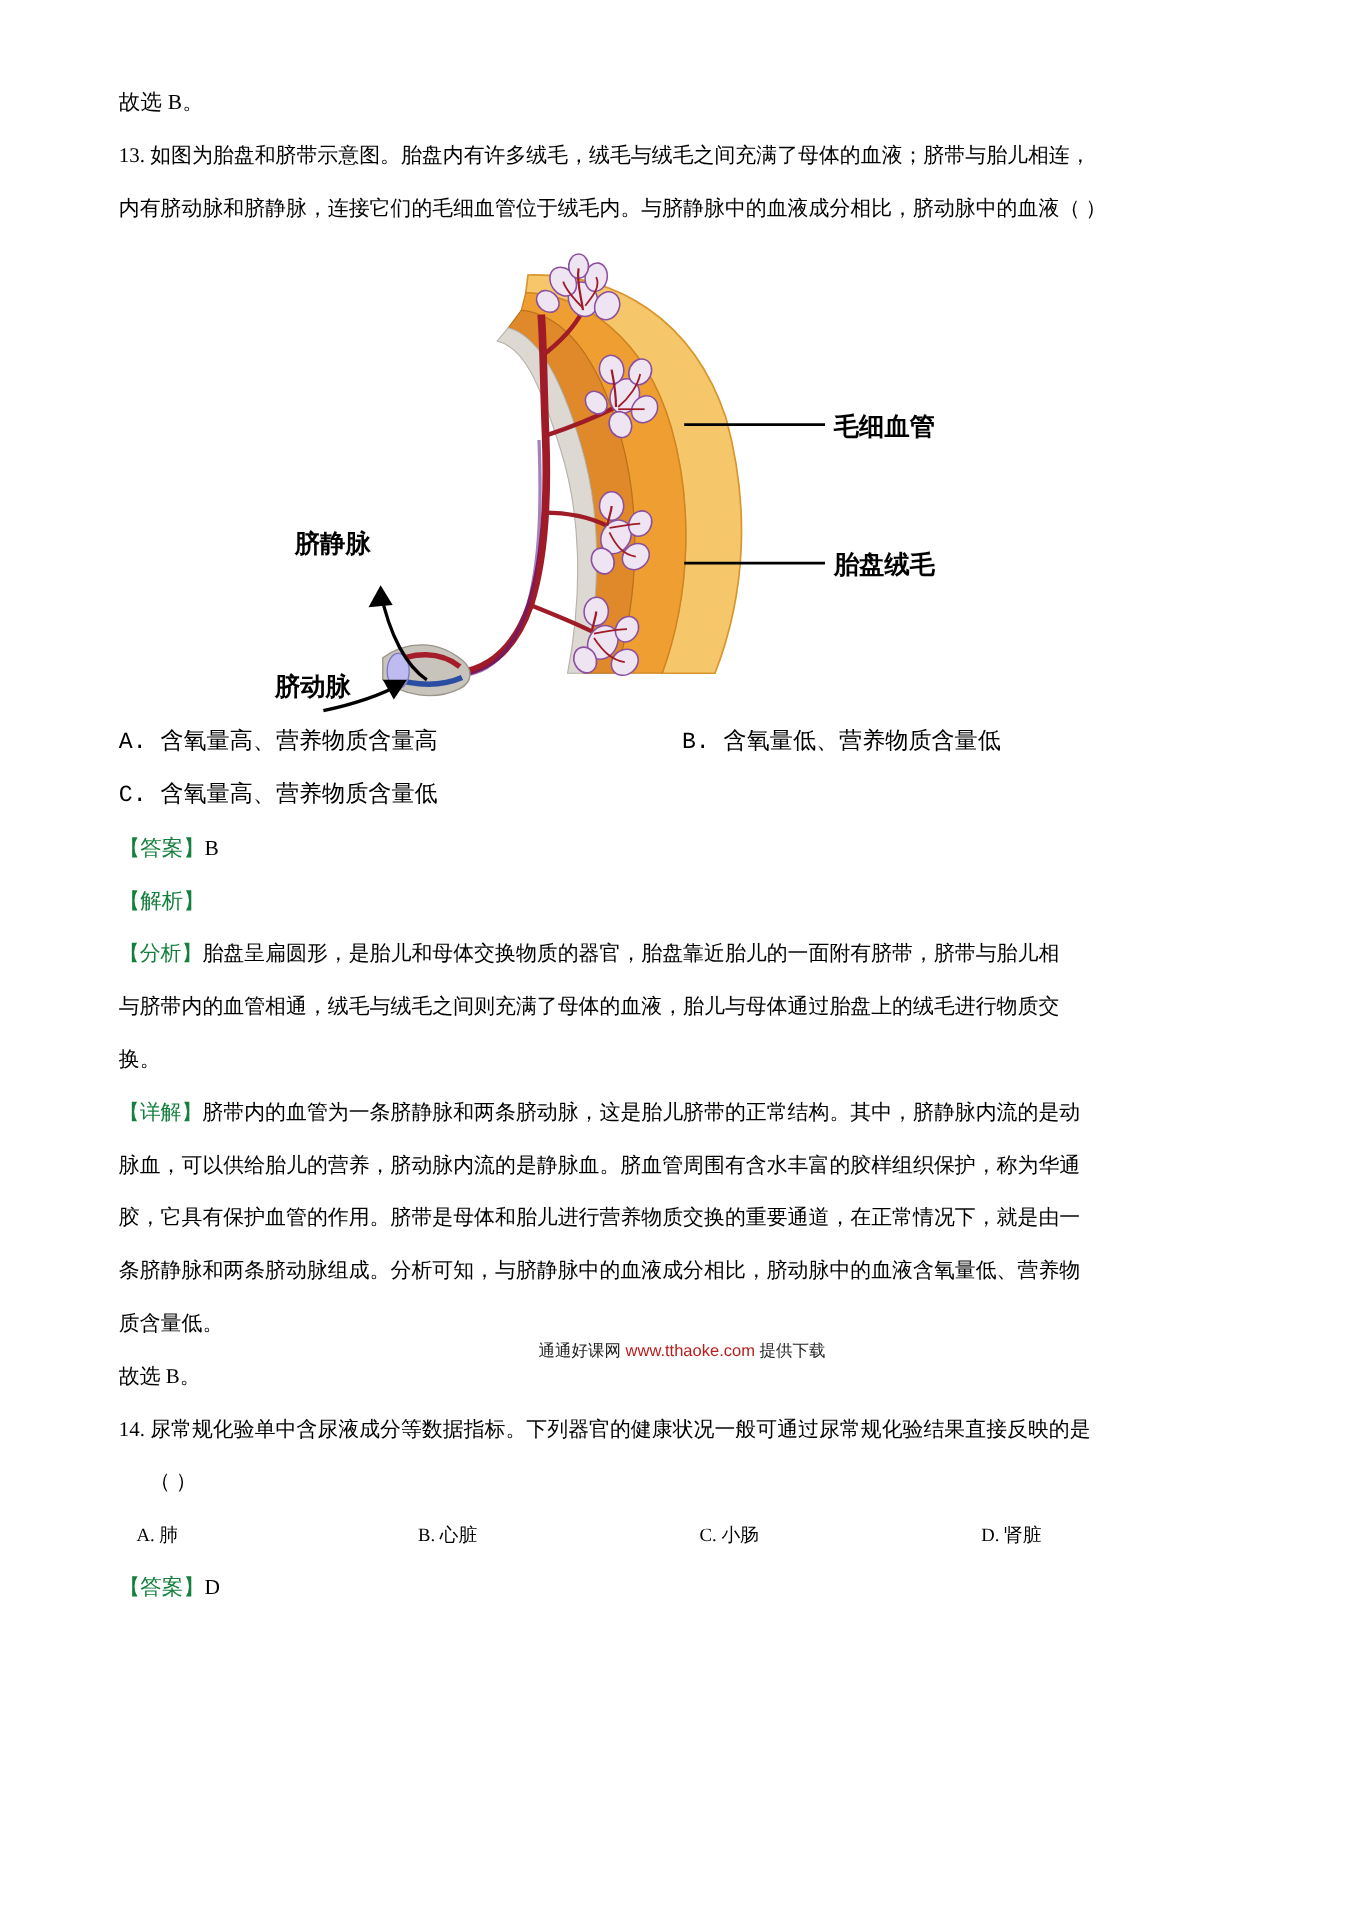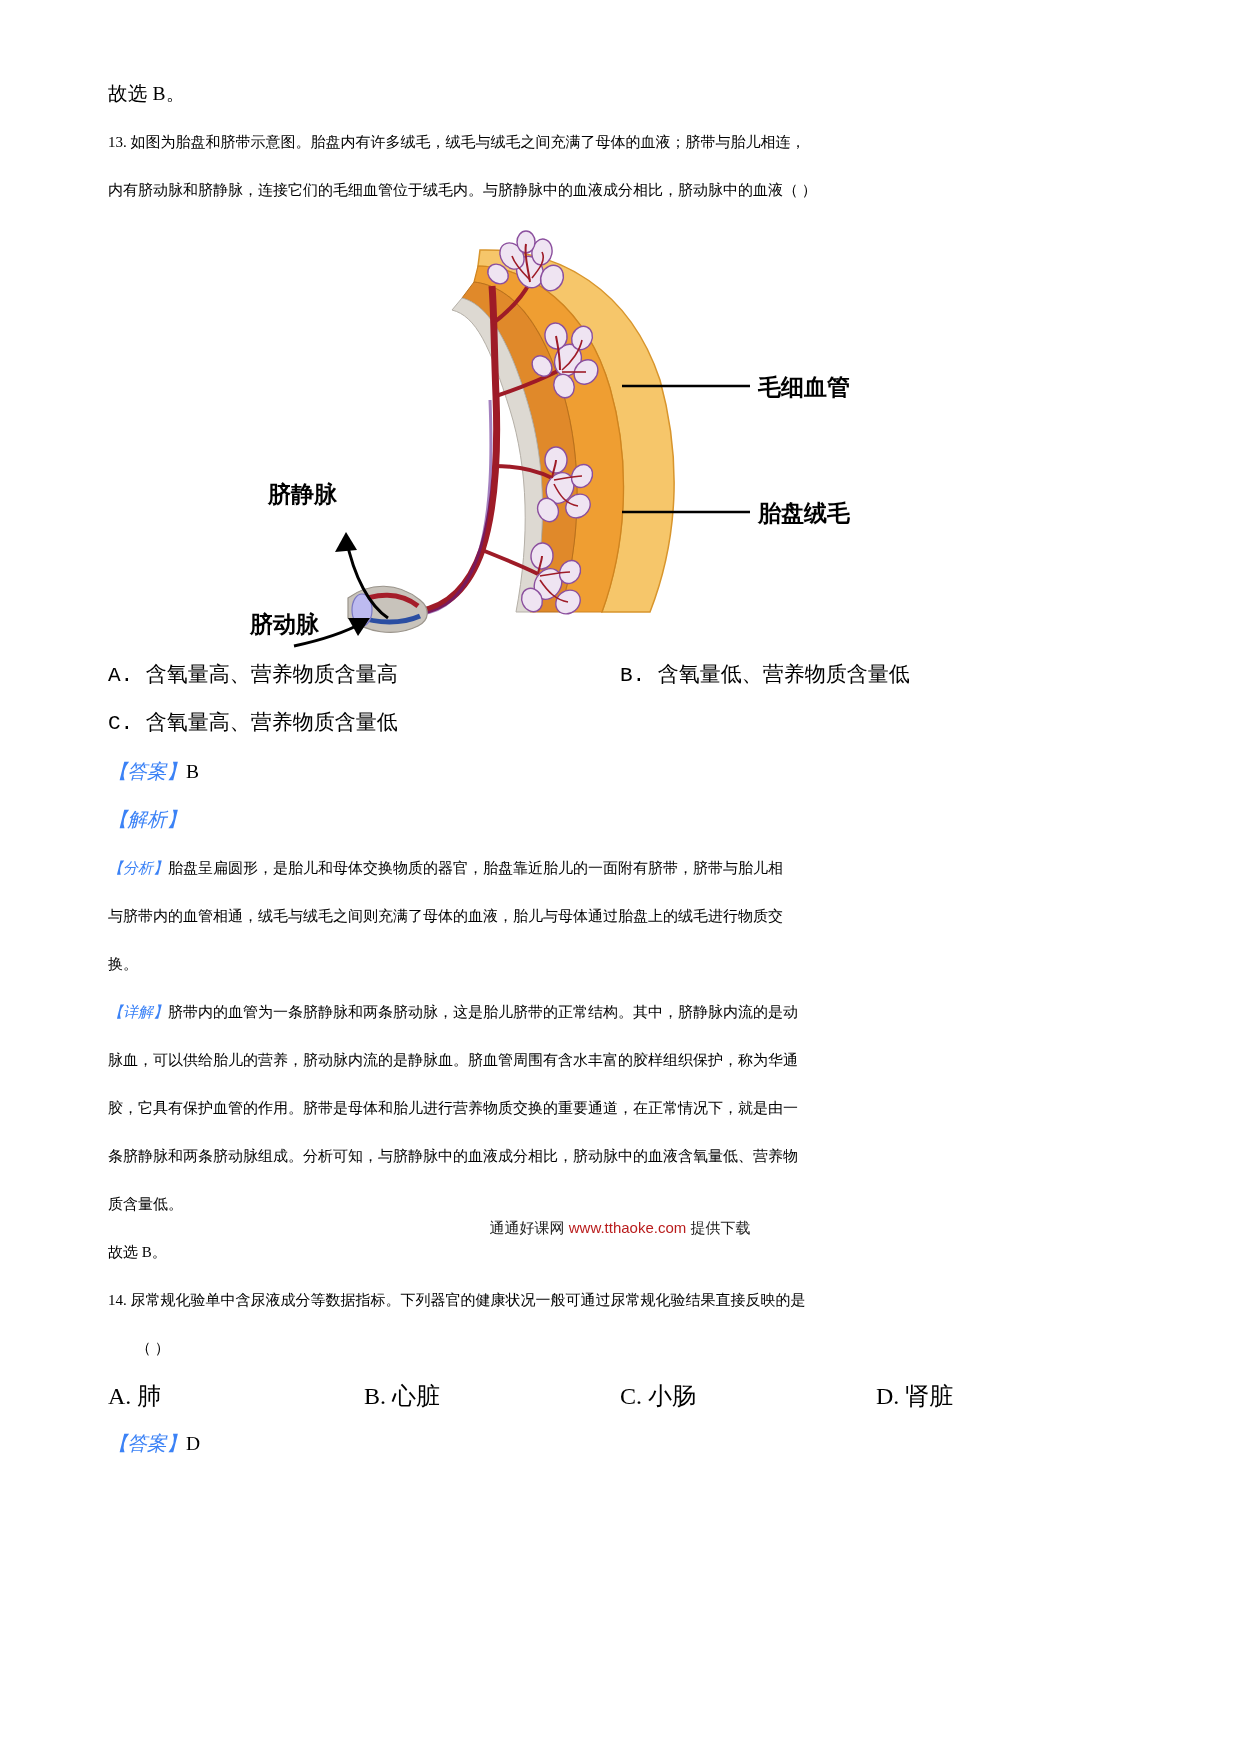--- a/index.html
+++ b/index.html
@@ -24,46 +24,46 @@
   }
   .line {
     font-size: 19.5px;
     line-height: 48px;
     letter-spacing: 0.2px;
   }
   .para {
     margin: 0;
   }
   .q-text {
-    font-size: 15px;
+    font-size: 19px;
     line-height: 48px;
   }
   .blue {
-    color: #3b82f6;
-    font-style: italic;
+    color: #15803d;
   }
   .answer-line {
     font-size: 19.5px;
     line-height: 48px;
   }
   .opts {
     display: flex;
     width: 100%;
     font-size: 21px;
     line-height: 48px;
     font-family: Liberation Mono, monospace;
   }
   .opts .opt {
     flex: 0 0 50%;
   }
   .opts4 {
     display: flex;
     width: 100%;
-    font-size: 24px;
-    line-height: 48px;
+    font-size: 17px;
+    line-height: 48px;
+    margin-left: 16px;
   }
   .opts4 .opt {
     flex: 0 0 25%;
   }
   .figure {
     position: relative;
     width: 100%;
     height: 430px;
     margin: 6px 0 2px 0;
   }

